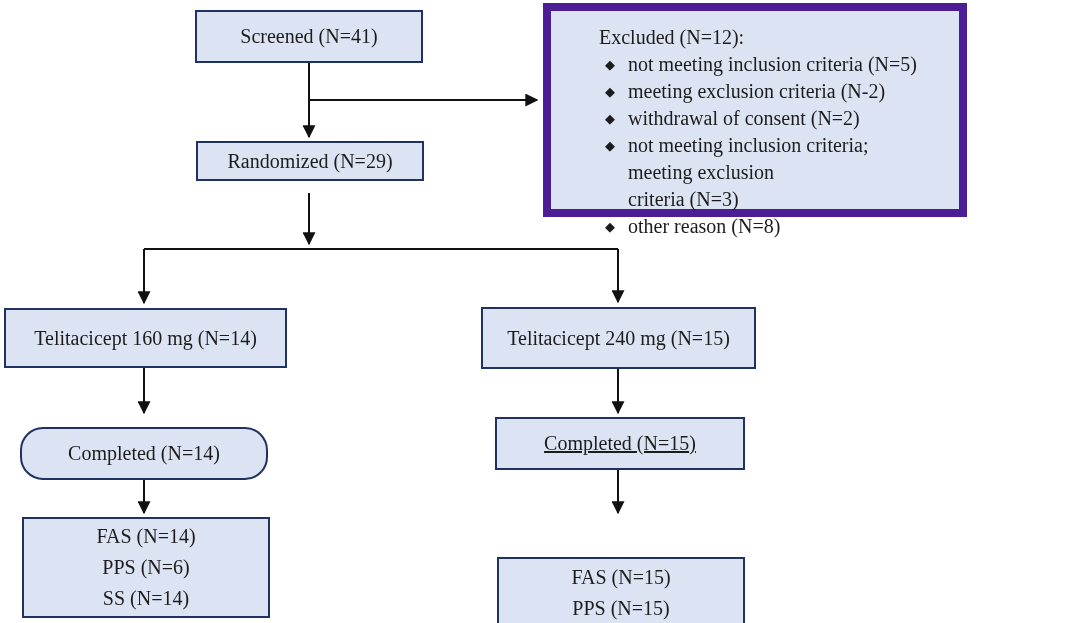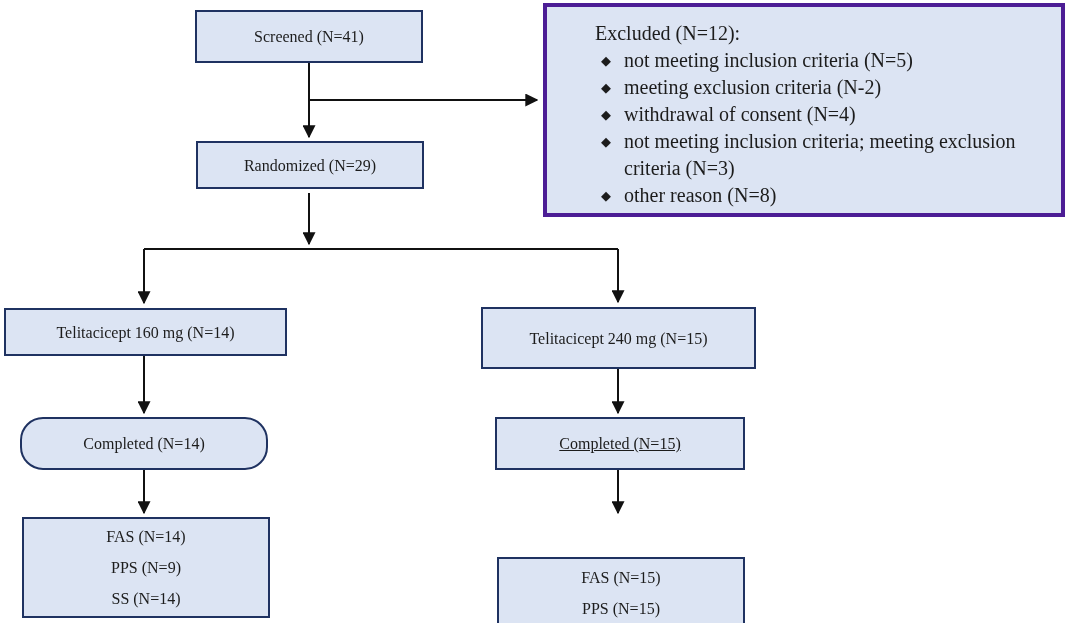--- a/index.html
+++ b/index.html
@@ -24,37 +24,37 @@
   }
   .box {
     position: absolute;
     background: #dce4f3;
     border: 2px solid #1f3261;
     box-sizing: border-box;
     display: flex;
     align-items: center;
     justify-content: center;
     text-align: center;
-    font-size: 16px;
+    font-size: 20px;
     line-height: 31px;
     white-space: pre-line;
   }
   .box-screened       { left: 195px; top: 10px;  width: 228px; height: 53px; }
-  .box-randomized     { left: 196px; top: 141px; width: 228px; height: 48px; }
-  .box-arm-160        { left: 4px;   top: 308px; width: 283px; height: 48px; }
+  .box-randomized     { left: 196px; top: 141px; width: 228px; height: 40px; }
+  .box-arm-160        { left: 4px;   top: 308px; width: 283px; height: 60px; }
   .box-arm-240        { left: 481px; top: 307px; width: 275px; height: 62px; }
-  .box-completed-160  { left: 20px;  top: 417px; width: 248px; height: 53px; border-radius: 23px; }
+  .box-completed-160  { left: 20px;  top: 427px; width: 248px; height: 53px; border-radius: 23px; }
   .box-completed-240  { left: 495px; top: 417px; width: 250px; height: 53px; text-decoration: underline; }
   .box-analysis-160   { left: 22px;  top: 517px; width: 248px; height: 101px; }
   .box-analysis-240   { left: 497px; top: 517px; width: 248px; height: 103px; margin-top: 40px; }
   .box-excluded {
     position: absolute;
-    left: 543px; top: 3px; width: 522px; height: 214px;
+    left: 543px; top: 3px; width: 424px; height: 214px;
     background: #dce4f3;
-    border: 4px solid #4c1d95;
+    border: 8px solid #4c1d95;
     box-sizing: border-box;
     padding: 13px 23px 0 48px;
     font-size: 20px;
     line-height: 27px;
     text-align: left;
   }
   .excluded-title {
     line-height: 27px;
   }
   .excluded-item {
@@ -106,21 +106,21 @@
     <div class="excluded-item">
       <span class="excluded-bullet">◆</span>
       <span class="excluded-text">not meeting inclusion criteria (N=5)</span>
     </div>
     <div class="excluded-item">
       <span class="excluded-bullet">◆</span>
       <span class="excluded-text">meeting exclusion criteria (N-2)</span>
     </div>
     <div class="excluded-item">
       <span class="excluded-bullet">◆</span>
-      <span class="excluded-text">withdrawal of consent (N=4)</span>
+      <span class="excluded-text">withdrawal of consent (N=2)</span>
     </div>
     <div class="excluded-item">
       <span class="excluded-bullet">◆</span>
       <span class="excluded-text">not meeting inclusion criteria; meeting exclusion
 criteria (N=3)</span>
     </div>
     <div class="excluded-item">
       <span class="excluded-bullet">◆</span>
       <span class="excluded-text">other reason (N=8)</span>
     </div>
@@ -130,20 +130,20 @@
 
   <div class="box box-arm-160">Telitacicept 160 mg (N=14)</div>
 
   <div class="box box-arm-240">Telitacicept 240 mg (N=15)</div>
 
   <div class="box box-completed-160">Completed (N=14)</div>
 
   <div class="box box-completed-240">Completed (N=15)</div>
 
   <div class="box box-analysis-160">FAS (N=14)
-PPS (N=9)
+PPS (N=6)
 SS (N=14)</div>
 
   <div class="box box-analysis-240">FAS (N=15)
 PPS (N=15)
 SS (N=15)</div>
 
 </div>
 
 </body></html>

